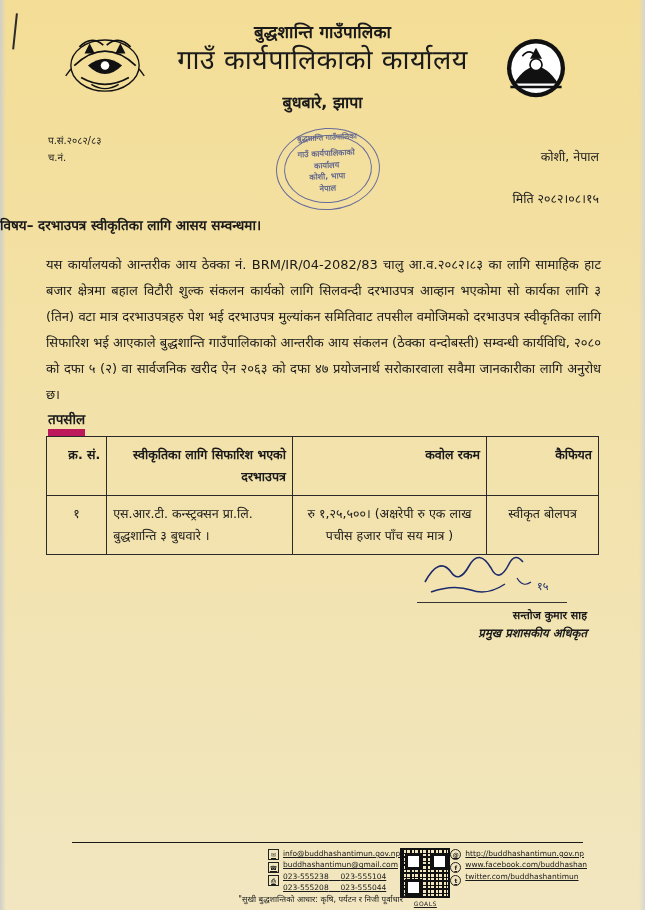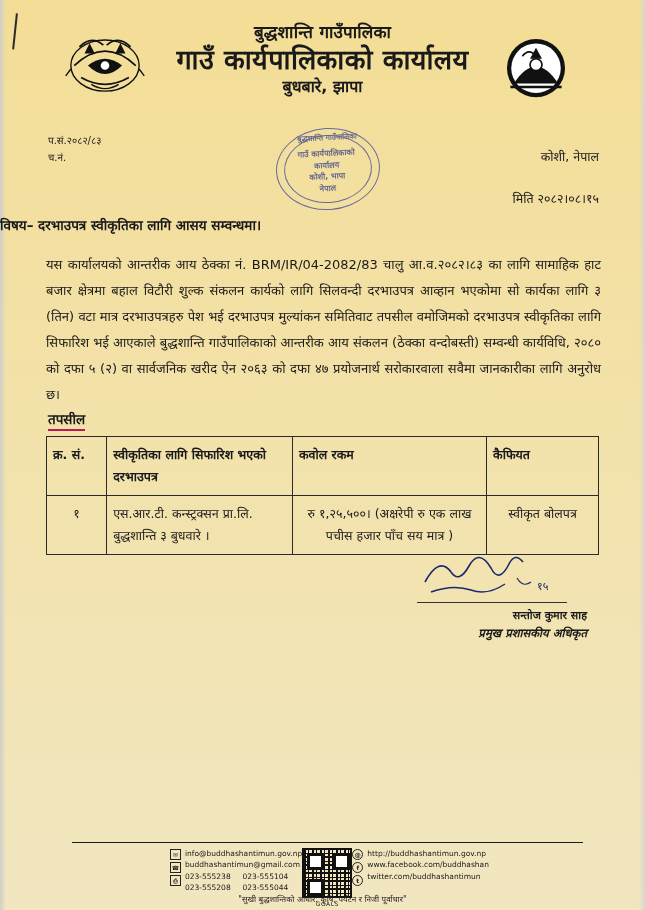--- a/index.html
+++ b/index.html
@@ -59,28 +59,28 @@
   .org-small {
     font-family: "DejaVu Sans", sans-serif;
     font-size: 17px;
     font-weight: bold;
     letter-spacing: .2px;
     margin-bottom: 1px;
   }
   .org-main {
     font-family: "DejaVu Sans", sans-serif;
     font-size: 27px;
-    font-weight: bold;
+    font-weight: normal;
     letter-spacing: .4px;
     line-height: 1.15;
   }
   .org-place {
     font-size: 16px;
     font-weight: bold;
-    margin-top: 0;
+    margin-top: 16px;
   }
 
   
   .ref-left {
     position: absolute;
     left: 48px; top: 133px;
     font-size: 10px;
     line-height: 1.65;
   }
   .ref-right {
@@ -160,40 +160,40 @@
     text-align: justify;
   }
   .body-text p { margin: 0 0 0 0; text-indent: 0; }
 
   .tapasil {
     position: absolute;
     left: 48px;
     top: 410px;
     font-size: 13.5px;
     font-weight: bold;
-    border-bottom: 2px solid #be185d;
+    border-bottom: 7px solid #be185d;
     padding-bottom: 1px;
   }
 
   
   table.detail {
     position: absolute;
     left: 46px;
     top: 436px;
     width: 553px;
     border-collapse: collapse;
     font-size: 12.5px;
   }
   table.detail th, table.detail td {
     border: 1px solid #2a2a2a;
     padding: 7px 6px;
     vertical-align: top;
     line-height: 1.75;
   }
-  table.detail th { font-weight: bold; text-align: left; }
+  table.detail th { font-weight: bold; text-align: right; }
   .col-sn { width: 52px; text-align: center; }
   .col-firm { width: 190px; }
   .col-amount { width: 200px; text-align: center; }
   .col-remark { width: 108px; text-align: center; }
   td.col-sn { text-align: center; }
 
   
   .sign-block {
     position: absolute;
     right: 58px;
@@ -224,23 +224,24 @@
   .footer-rule {
     position: absolute;
     left: 72px; right: 62px; top: 0;
     border-top: 1.5px solid #1a1a1a;
   }
   .footer-inner {
     position: absolute;
     left: 72px; right: 58px; top: 6px;
     display: flex;
     align-items: flex-start;
-    justify-content: center;
+    justify-content: flex-end;
     font-size: 7.5px;
     line-height: 1.5;
+    text-decoration: underline;
   }
   .f-col { display: flex; align-items: flex-start; gap: 4px; }
   .f-icons { display: flex; flex-direction: column; gap: 2px; padding-top: 1px; }
   .f-ico {
     width: 9px; height: 9px;
     border: 1px solid #222;
     display: inline-block;
     position: relative;
     font-size: 6px;
     line-height: 9px;

